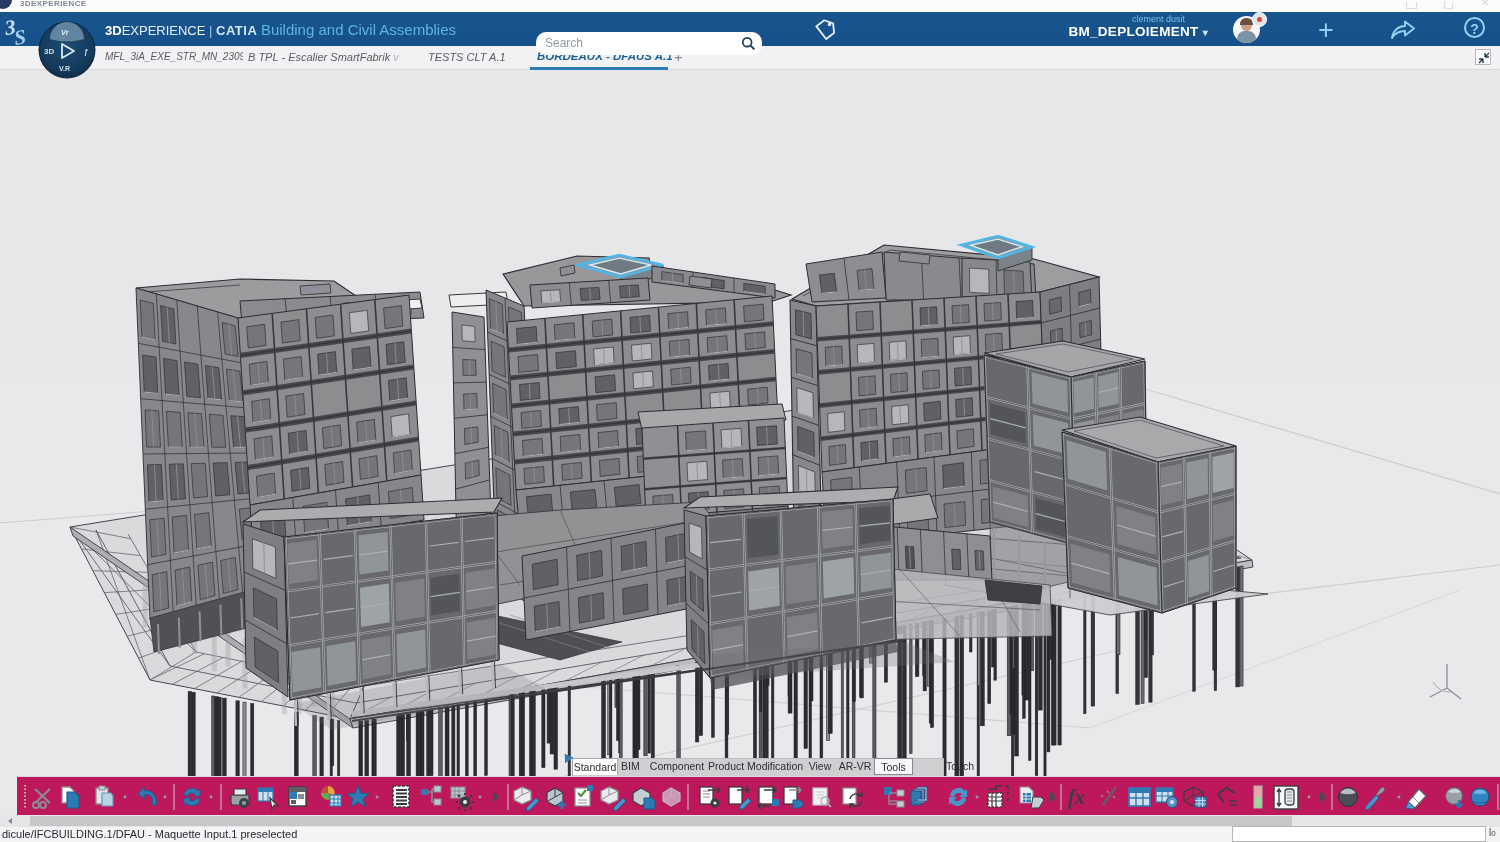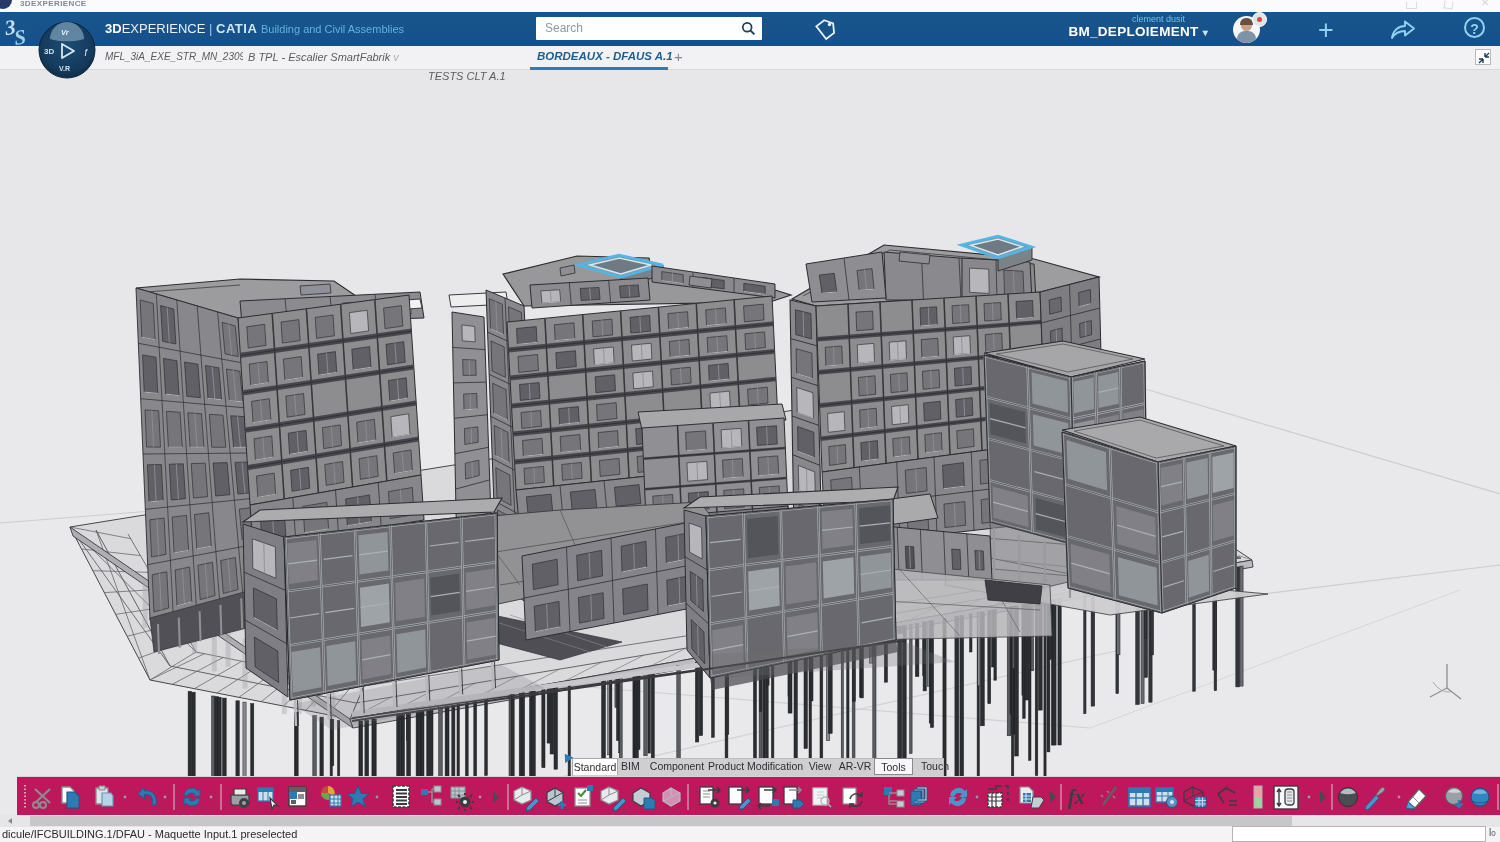--- a/index.html
+++ b/index.html
@@ -1169,22 +1169,22 @@
         </radialGradient>
       </defs>
       <circle cx="29" cy="29" r="28" fill="url(#cmp)" stroke="#0b2339" stroke-width="1"></circle>
       <path d="M12 18 A17 17 0 0 1 46 18 A23 7 0 0 1 12 18 Z" fill="#6e92ac" fill-opacity="0.85"></path>
       <path d="M24 23 L36 30 L24 37 Z" fill="none" stroke="#d8e8f2" stroke-width="1.8" stroke-linejoin="round"></path>
       <text x="6" y="33" font-family="Liberation Sans" font-size="8" font-weight="700" fill="#cfe2ee">3D</text>
       <text x="46" y="33" font-family="Liberation Sans" font-size="7" font-weight="700" font-style="italic" fill="#cfe2ee">ƒ</text>
       <text x="21" y="50" font-family="Liberation Sans" font-size="7" font-weight="700" fill="#cfe2ee">V.R</text>
       <text x="23" y="14" font-family="Liberation Sans" font-style="italic" font-size="7.5" font-weight="700" fill="#e4eef5">Vr</text>
     </svg>
-    <div style="position:absolute;left:105px;top:9px;font:13px 'Liberation Sans',sans-serif;color:#fff;"><b>3D</b><span style="color:#e8f1f8">EXPERIENCE</span><span style="color:#9fc8e2"> | </span><b style="color:#cfe8f6;letter-spacing:.5px">CATIA</b> <span style="color:#5fb4dd;font-size:11px">Building and Civil Assemblies</span></div>
-    <div style="position:absolute;left:536px;top:5px;width:226px;height:23px;background:#fff;border-radius:1px;">
+    <div style="position:absolute;left:105px;top:9px;font:13px 'Liberation Sans',sans-serif;color:#fff;"><b>3D</b><span style="color:#e8f1f8">EXPERIENCE</span><span style="color:#9fc8e2"> | </span><b style="color:#cfe8f6;letter-spacing:.5px">CATIA</b> <span style="color:#5fb4dd;font-size:15px">Building and Civil Assemblies</span></div>
+    <div style="position:absolute;left:536px;top:20px;width:226px;height:23px;background:#fff;border-radius:10px;">
       <div style="position:absolute;left:9px;top:4px;font:12px 'Liberation Sans',sans-serif;color:#8e9aa5;">Search</div>
       <svg style="position:absolute;right:6px;top:4px" width="15" height="15" viewBox="0 0 15 15">
         <circle cx="6.2" cy="6.2" r="4.4" fill="none" stroke="#1d3d57" stroke-width="1.7"></circle>
         <line x1="9.6" y1="9.6" x2="13.4" y2="13.4" stroke="#1d3d57" stroke-width="2"></line>
       </svg>
     </div>
     <svg style="position:absolute;left:813px;top:4px" width="26" height="26" viewBox="0 0 26 26">
       <g transform="rotate(-38 13 13)">
         <path d="M5 9 L13 4 L21 9 L21 19 L5 19 Z" fill="none" stroke="#e8f2f8" stroke-width="1.8" transform="rotate(90 13 13)"></path>
       </g>
@@ -1202,37 +1202,37 @@
     </div>
     <div style="position:absolute;left:1318px;top:3px;font:300 27px 'Liberation Sans',sans-serif;color:#90d2f2;">+</div>
     <svg style="position:absolute;left:1390px;top:7px" width="26" height="22" viewBox="0 0 26 22">
       <path d="M2 19 C3 11 9 7 15 7 L15 2.5 L24 9.5 L15 16.5 L15 12 C10 12 5 14 2 19 Z" fill="none" stroke="#90d2f2" stroke-width="1.9" stroke-linejoin="round"></path>
     </svg>
     <div style="position:absolute;left:1464px;top:5px;width:21px;height:21px;border-radius:50%;border:2px solid #90d2f2;text-align:center;font:700 14px/21px 'Liberation Sans',sans-serif;color:#90d2f2;">?</div>
   </div>
 <div style="position:absolute;left:0;top:46px;width:1500px;height:24px;background:#f2f2f4;border-bottom:1px solid #d9d9db;">
     <div style="position:absolute;left:105px;top:5px;width:138px;overflow:hidden;white-space:nowrap;font:italic 10px 'Liberation Sans',sans-serif;color:#5c5c60;">MFL_3iA_EXE_STR_MN_2309!</div>
     <div style="position:absolute;left:248px;top:5px;font:italic 11px 'Liberation Sans',sans-serif;color:#5c5c60;">B TPL - Escalier SmartFabrik <span style="color:#b0b0b4">v</span></div>
-    <div style="position:absolute;left:428px;top:5px;font:italic 11px 'Liberation Sans',sans-serif;color:#5c5c60;margin-top:19px;">TESTS CLT A.1</div>
+    <div style="position:absolute;left:428px;top:5px;font:italic 11px 'Liberation Sans',sans-serif;color:#5c5c60;">TESTS CLT A.1</div>
     <div style="position:absolute;left:537px;top:4px;font:italic 700 11.5px 'Liberation Sans',sans-serif;color:#1d5e92;">BORDEAUX - DFAUS A.1</div>
     <div style="position:absolute;left:530px;top:21px;width:138px;height:3px;background:#2f7cb5;"></div>
     <div style="position:absolute;left:674px;top:2px;font:15px 'Liberation Sans',sans-serif;color:#8a8a8e;">+</div>
     <div style="position:absolute;left:1475px;top:3px;width:16px;height:16px;border:1px solid #b9b9bc;background:#fff;"><svg width="16" height="16" viewBox="0 0 16 16">
         <path d="M9 7 L13 3 M9 7 l4 0 M9 7 l0 -4 M7 9 L3 13 M7 9 l-4 0 M7 9 l0 4" stroke="#1d3d57" stroke-width="1.4"></path>
       </svg></div>
   </div>
 <div style="position:absolute;left:572px;top:758px;width:372px;height:18px;background:#cfcfd2;border:1px solid #bdbdc0;border-bottom:none;"></div>
 <div style="position:absolute;left:572px;top:758px;width:46px;height:17px;background:#fff;border:1px solid #a8a8ac;border-bottom:none;text-align:center;font:10.5px/17px 'Liberation Sans',sans-serif;color:#2e2e32;white-space:nowrap;">Standard</div>
 <div style="position:absolute;left:621px;top:758px;width:24px;height:17px;font:10.5px/17px 'Liberation Sans',sans-serif;color:#2e2e32;white-space:nowrap;">BIM</div>
 <div style="position:absolute;left:649px;top:758px;width:56px;height:17px;text-align:center;font:10.5px/17px 'Liberation Sans',sans-serif;color:#2e2e32;white-space:nowrap;">Component</div>
 <div style="position:absolute;left:708px;top:758px;width:96px;height:17px;font:10.5px/17px 'Liberation Sans',sans-serif;color:#2e2e32;white-space:nowrap;">Product Modification</div>
 <div style="position:absolute;left:806px;top:758px;width:28px;height:17px;text-align:center;font:10.5px/17px 'Liberation Sans',sans-serif;color:#2e2e32;white-space:nowrap;">View</div>
 <div style="position:absolute;left:838px;top:758px;width:34px;height:17px;text-align:center;font:10.5px/17px 'Liberation Sans',sans-serif;color:#2e2e32;white-space:nowrap;">AR-VR</div>
 <div style="position:absolute;left:874px;top:758px;width:39px;height:17px;background:#f7f7f9;border:1px solid #8a8a8e;text-align:center;font:10.5px/17px 'Liberation Sans',sans-serif;color:#2e2e32;white-space:nowrap;">Tools</div>
-<div style="position:absolute;left:921px;top:758px;width:34px;height:17px;text-align:left;font:10.5px/17px 'Liberation Sans',sans-serif;color:#2e2e32;white-space:nowrap;">Touch</div>
+<div style="position:absolute;left:940px;top:758px;width:34px;height:17px;text-align:right;font:10.5px/17px 'Liberation Sans',sans-serif;color:#2e2e32;white-space:nowrap;">Touch</div>
 <div style="position:absolute;left:562px;top:753px;width:0;height:0;border-left:5px solid transparent;border-right:5px solid transparent;border-bottom:8px solid #2f7cb5;transform:rotate(-35deg)"></div>
 <div style="position:absolute;left:17px;top:776px;width:1500px;height:39px;background:#be185d;border-top:1px solid #d8d8da;">
     <svg style="position:absolute;left:0;top:0" width="1500" height="39" viewBox="0 0 1500 39">
       <g transform="translate(27,20)">
         <path d="M-9,-8 L6,6 M-9,6 L6,-8" stroke="#8c8c90" stroke-width="2.2" fill="none"></path>
         <circle cx="-8" cy="8" r="3" fill="none" stroke="#8c8c90" stroke-width="2"></circle>
         <circle cx="-1" cy="8" r="3" fill="none" stroke="#8c8c90" stroke-width="2"></circle>
       </g>
       <g transform="translate(54,20)">
         <path d="M-9,-10 h8 l4,4 v12 h-12 z" fill="#fff" stroke="#8c8c90" stroke-width="1.3"></path>

